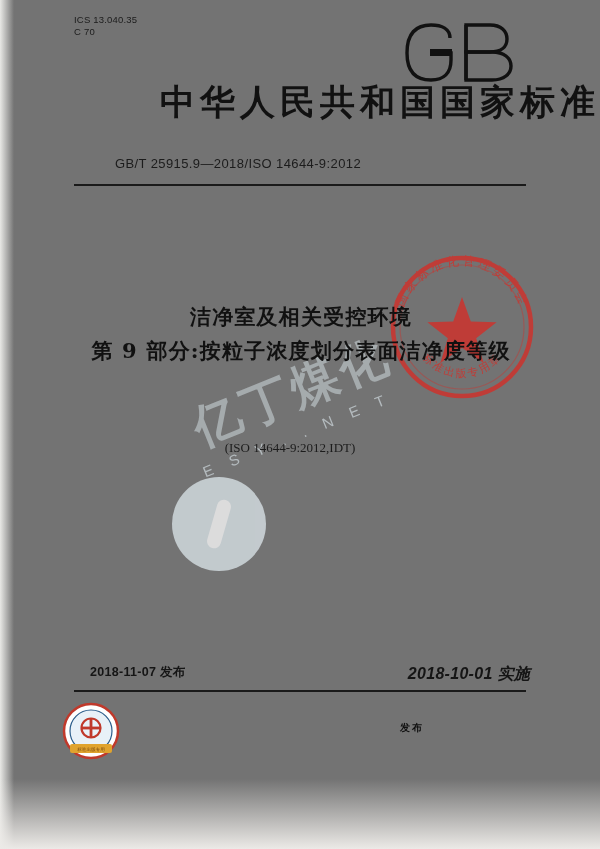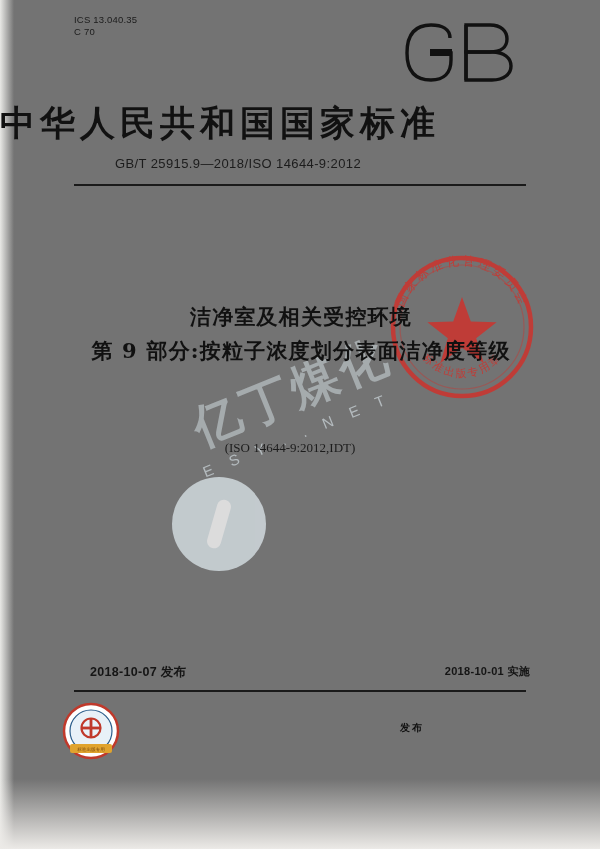--- a/index.html
+++ b/index.html
@@ -44,23 +44,23 @@
     top: 22px;
     width: 120px;
     height: 62px;
   }
   .gb-logo svg { display: block; }
 
   
   .nat-title {
     position: absolute;
     left: 0;
-    top: 100px;
-    width: 600px;
-    text-align: left;
+    top: 79px;
+    width: 600px;
+    text-align: right;
     font-family: "DejaVu Serif", "Liberation Serif", serif;
     font-weight: bold;
     font-size: 35px;
     letter-spacing: 5px;
     color: #111;
   }
 
   .std-number {
     position: absolute;
     left: 0;
@@ -139,23 +139,24 @@
     font-size: 12.5px;
     letter-spacing: .3px;
     color: #151515;
   }
   .date-effective {
     position: absolute;
     right: 86px;
     top: 664px;
     font-family: "Liberation Sans", sans-serif;
     font-weight: bold;
-    font-size: 11px;
+    font-size: 16px;
     letter-spacing: .3px;
     color: #151515;
+    font-style: italic;
   }
 
   
   .issuer {
     position: absolute;
     left: 150px;
     top: 708px;
     width: 330px;
     text-align: center;
     font-family: "DejaVu Serif", "Liberation Serif", serif;
@@ -320,21 +321,21 @@
   <div class="title-cn">
     <div>洁净室及相关受控环境</div>
     <div>第 9 部分:按粒子浓度划分表面洁净度等级</div>
   </div>
 
 
   <div class="iso-ref">(ISO 14644-9:2012,IDT)</div>
 
   <div class="rule-bottom"></div>
 
-  <div class="date-issue">2018-10-07 发布</div>
+  <div class="date-issue">2018-11-07 发布</div>
   <div class="date-effective">2018-10-01 实施</div>
 
   <div class="emblem">
     <svg width="58" height="58" viewBox="0 0 58 58" xmlns="http://www.w3.org/2000/svg">
       <circle cx="29" cy="29" r="27" fill="#ffffff" stroke="#c0392b" stroke-width="2.5"></circle>
       <circle cx="29" cy="29" r="21" fill="#e8f1f8" stroke="#2a5c8a" stroke-width="1.2"></circle>
       <g fill="#c0392b">
         <circle cx="29" cy="26" r="9.5" fill="none" stroke="#c0392b" stroke-width="2.2"></circle>
         <rect x="27.6" y="16" width="2.8" height="20"></rect>
         <rect x="19" y="24.6" width="20" height="2.8"></rect>

